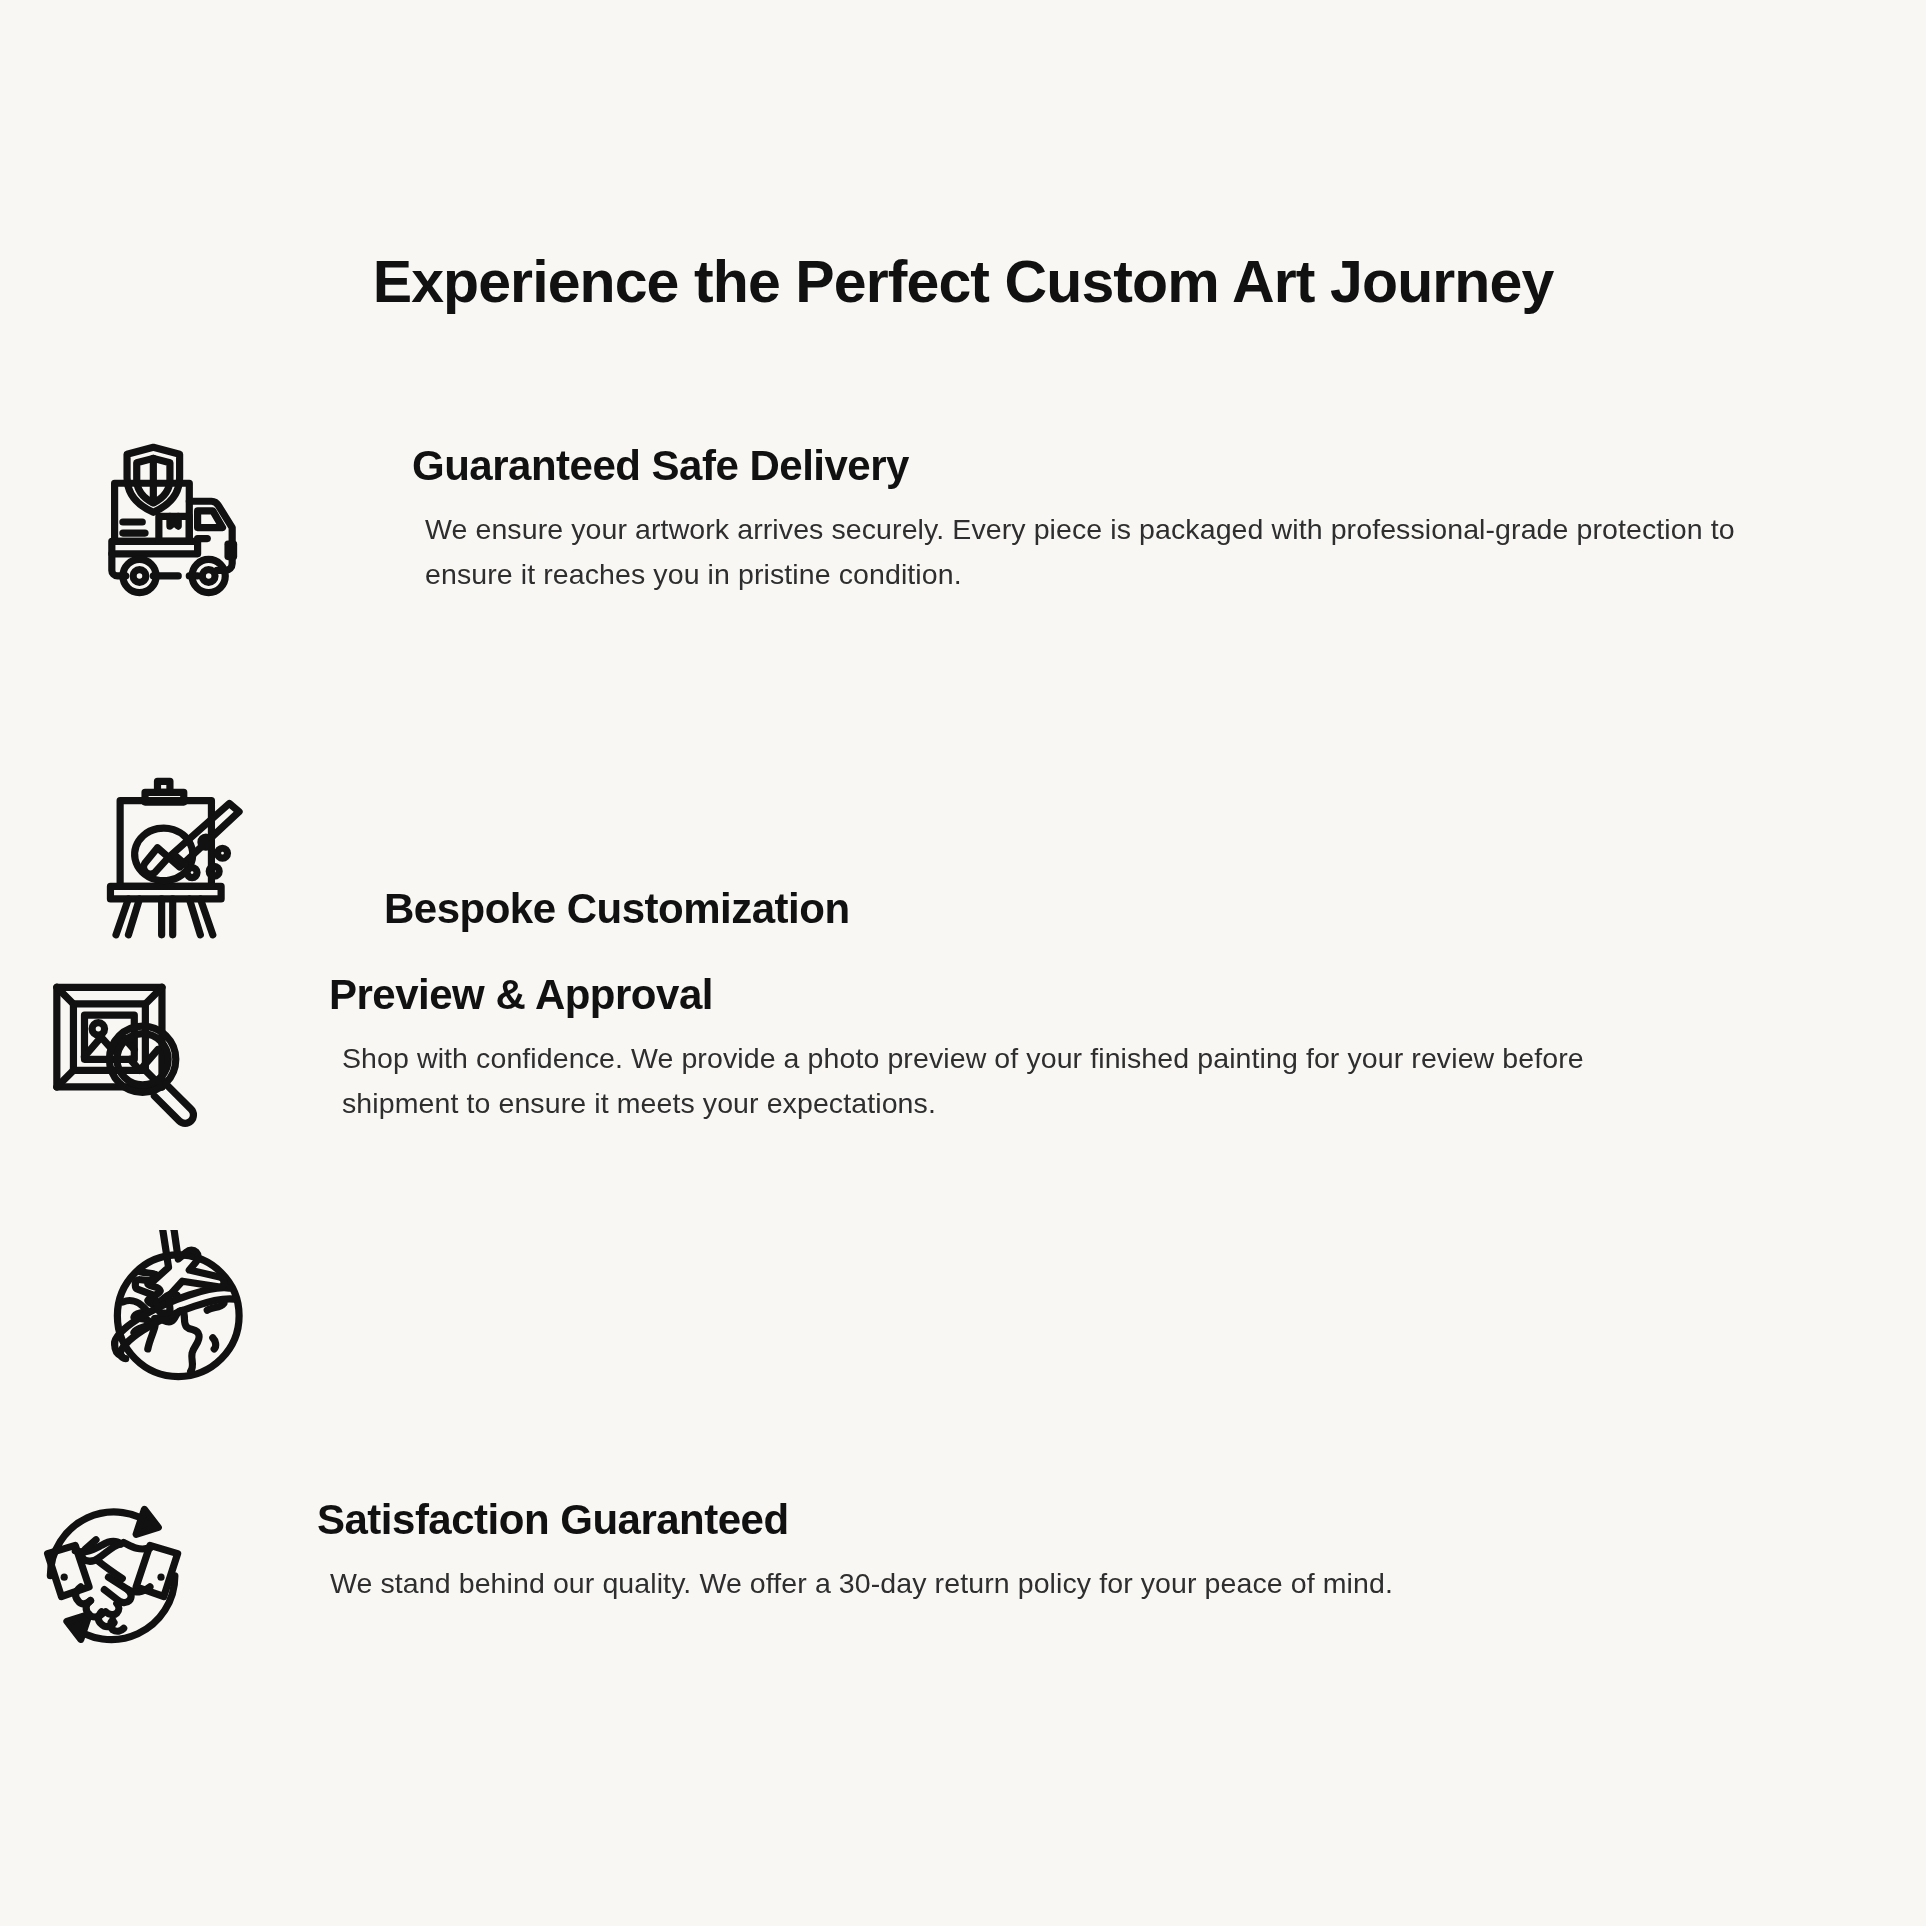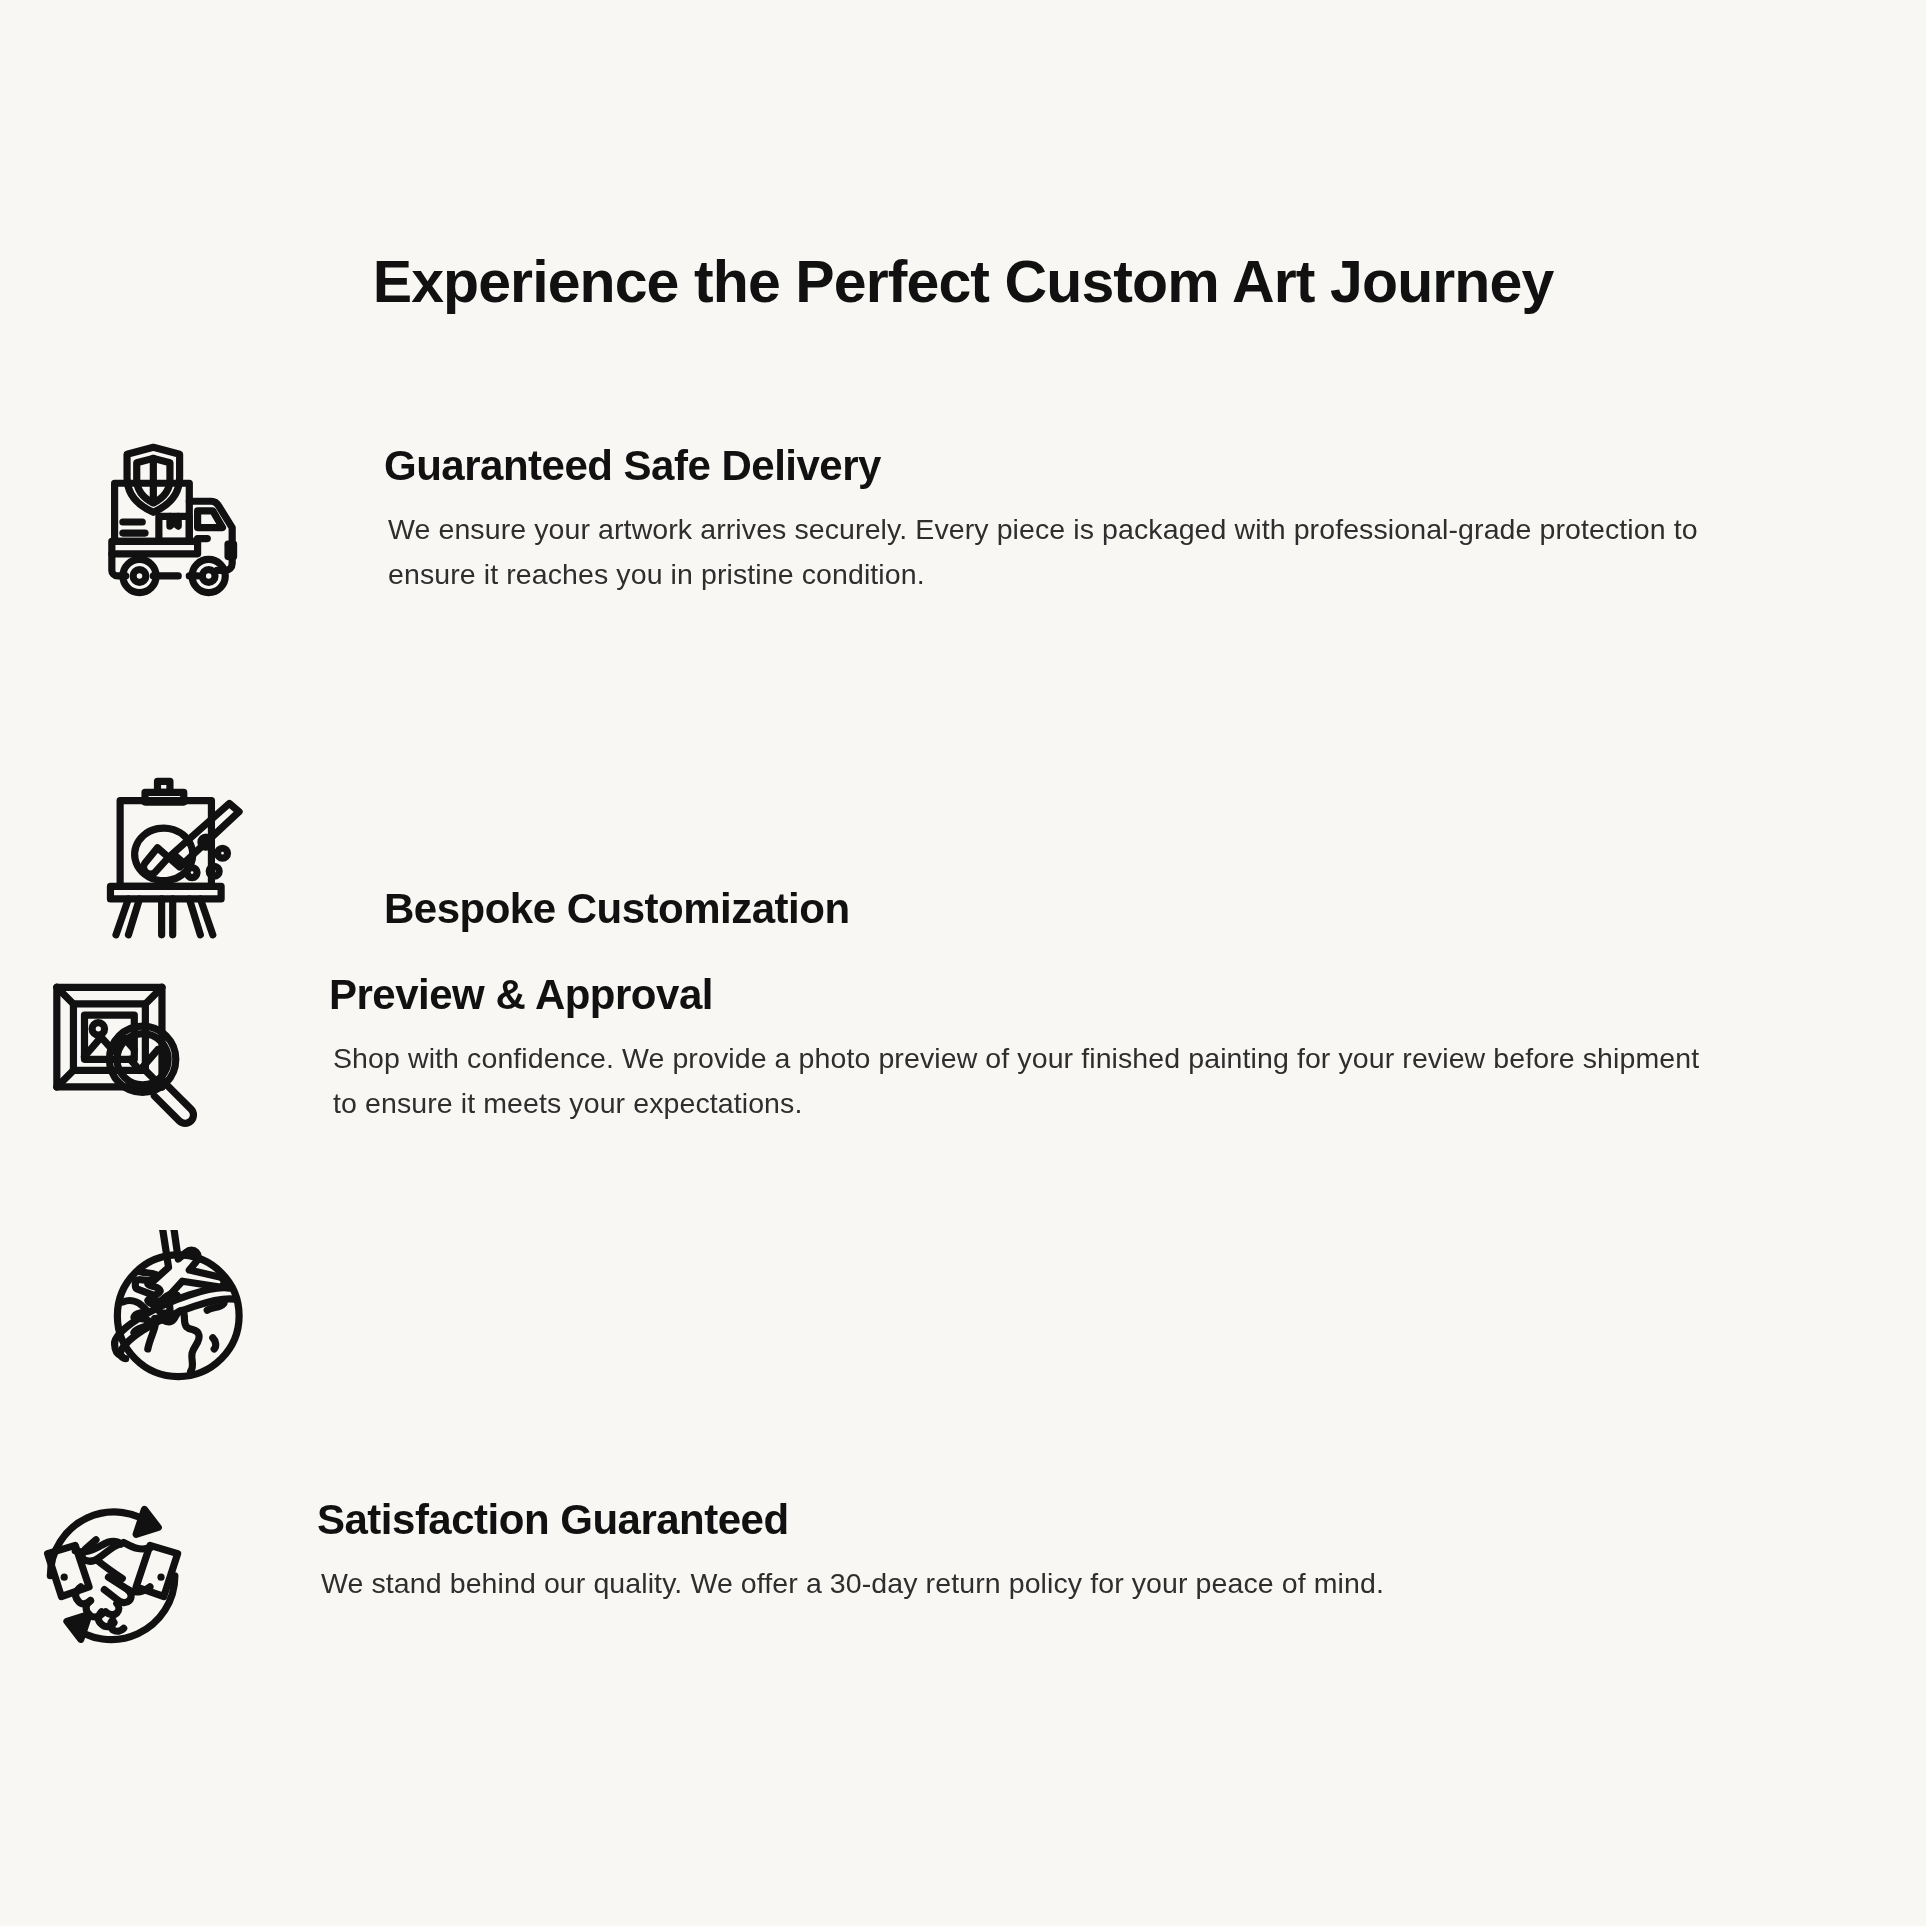--- a/index.html
+++ b/index.html
@@ -84,26 +84,26 @@
     color: #111111;
     line-height: 1.18;
     margin: 0 0 17px 0;
   }
 
   .feature-desc {
     font-size: 28.5px;
     font-weight: 300;
     color: #2e2e2e;
     line-height: 1.56;
-    margin: 4px;
+    margin: 13px;
     letter-spacing: 0.1px;
   }
 
   
-  .row-1 { height: 265px; }
+  .row-1 { height: 265px; gap: 28px; }
   .row-2 { height: 264px; align-items: flex-end; }
   .row-3 { height: 262px; padding-left: 36px; }
   .row-4 { height: 260px; }
   .row-5 { height: 254px; padding-left: 24px; }
 
   .row-5 .feature-text { padding-top: 21.6px; }
 </style>
 </head>
 <body>
 

